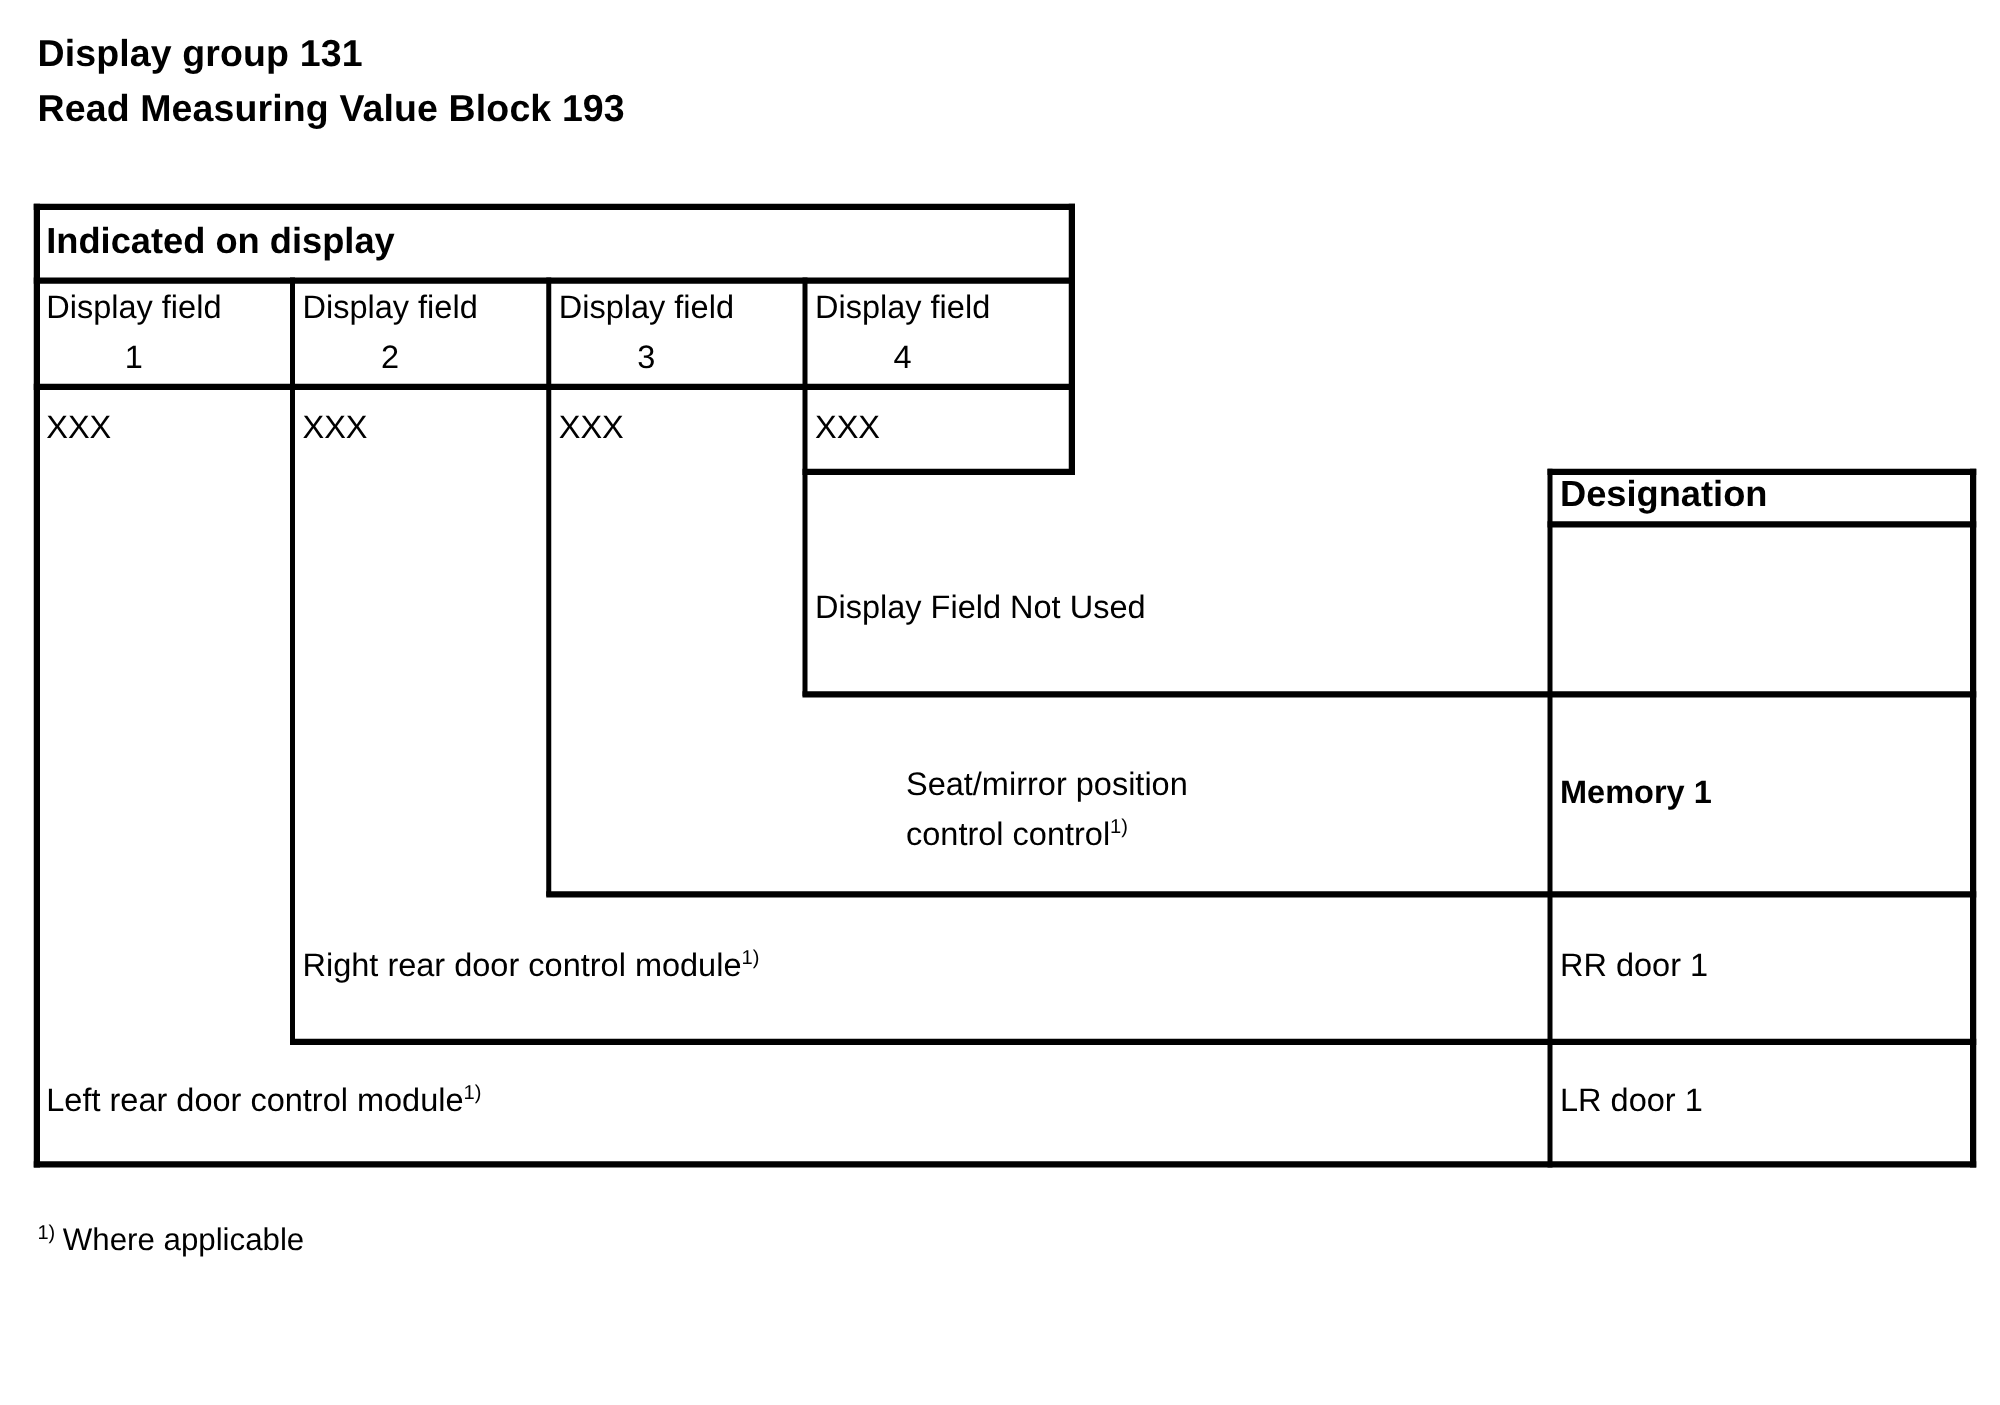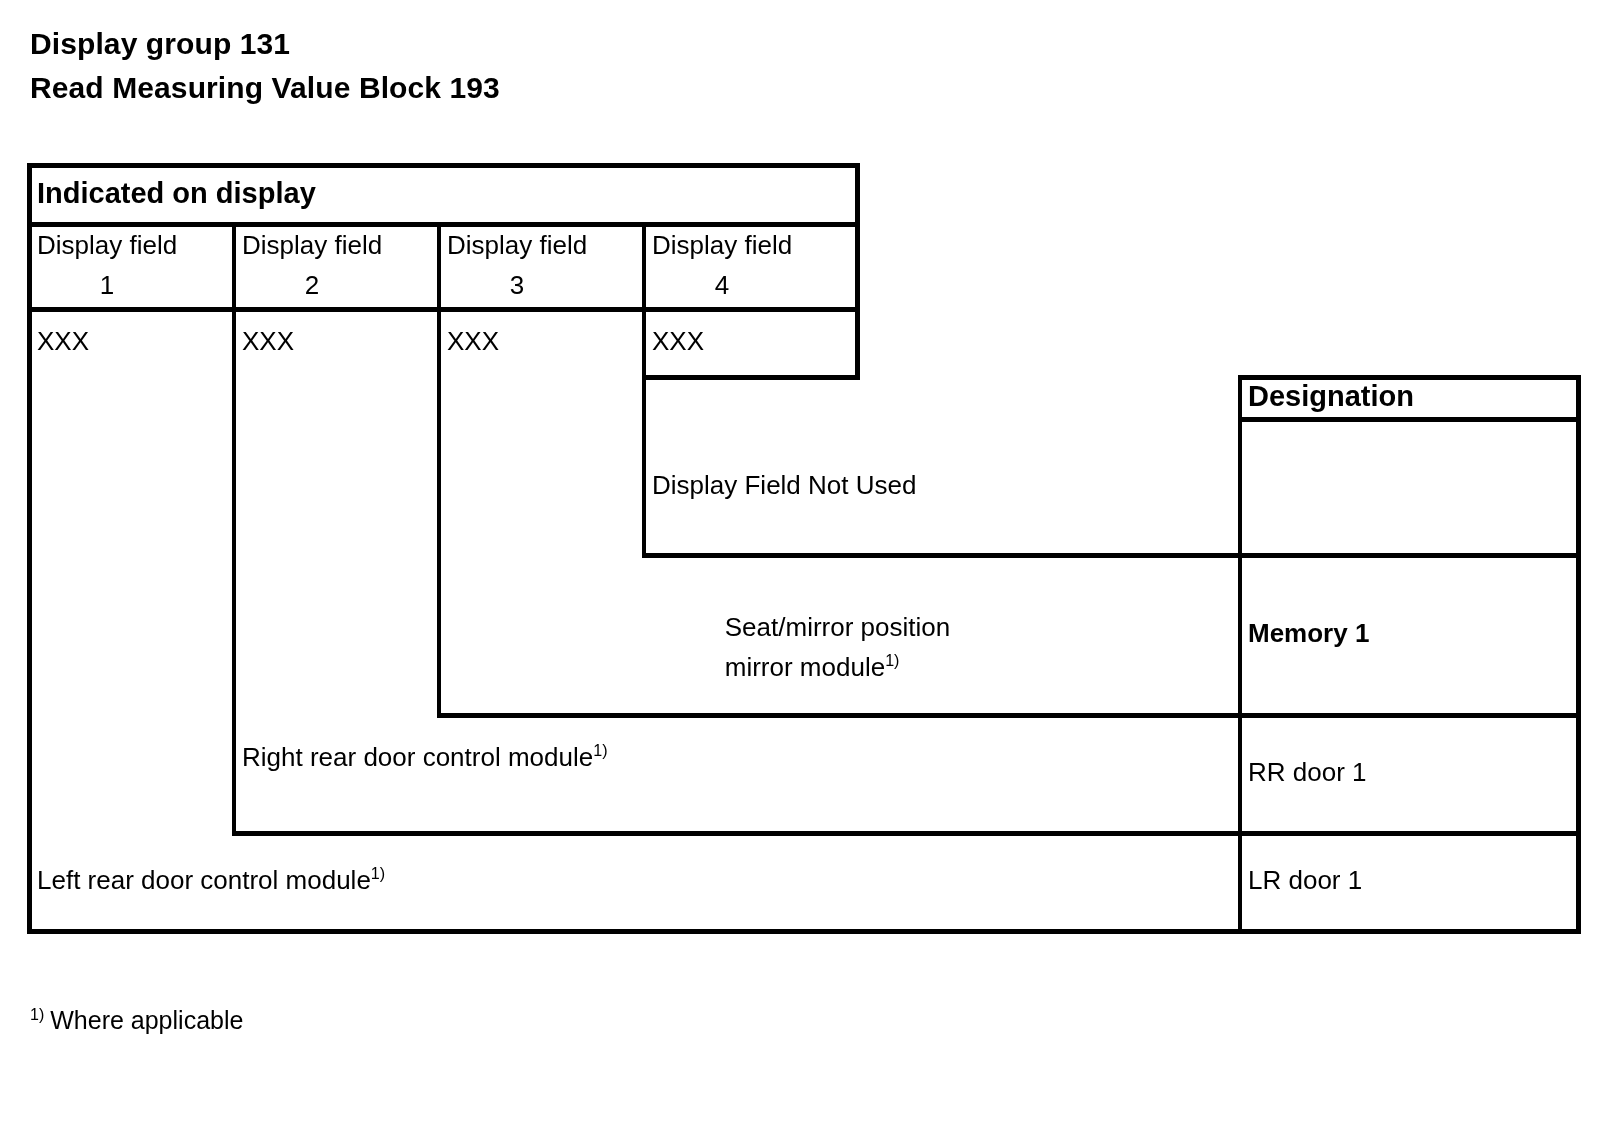--- a/index.html
+++ b/index.html
@@ -73,21 +73,20 @@
   }
 
   
   .footnote {
     position: absolute;
     left: 30px;
     top: 975px;
     font-size: 25px;
     line-height: 34px;
     white-space: nowrap;
-    margin-top: 28px;
   }
   .footnote .fn-mark {
     font-size: 16px;
     vertical-align: super;
     line-height: 0;
     margin-right: 6px;
   }
 </style>
 </head>
 <body>
@@ -184,28 +183,28 @@
     <div class="cell" style="left:642px; top:417px; width:596px; height:136px;">
       <span class="celltext">Display Field Not Used</span>
     </div>
     <div class="cell" style="left:1238px; top:417px; width:338px; height:136px;">
       <span class="celltext"></span>
     </div>
 
     <div class="cell" style="left:437px; top:553px; width:801px; height:188px; justify-content:center;">
       <span class="celltext twoline" style="text-align:left;">
         <span>Seat/mirror position</span><br>
-        <span>mirror module</span><sup>1)</sup>
+        <span>control control</span><sup>1)</sup>
       </span>
     </div>
     <div class="cell" style="left:1238px; top:553px; width:378px; height:160px;font-weight:bold;">
       <span class="celltext">Memory 1</span>
     </div>
 
-    <div class="cell" style="left:232px; top:698px; width:1006px; height:118px;">
+    <div class="cell" style="left:232px; top:713px; width:1006px; height:118px;">
       <span class="celltext"><span>Right rear door control module</span><sup>1)</sup></span>
     </div>
     <div class="cell" style="left:1238px; top:713px; width:338px; height:118px;">
       <span class="celltext">RR door 1</span>
     </div>
 
     <div class="cell" style="left:27px; top:831px; width:1211px; height:98px;">
       <span class="celltext"><span>Left rear door control module</span><sup>1)</sup></span>
     </div>
     <div class="cell" style="left:1238px; top:831px; width:338px; height:98px;">

